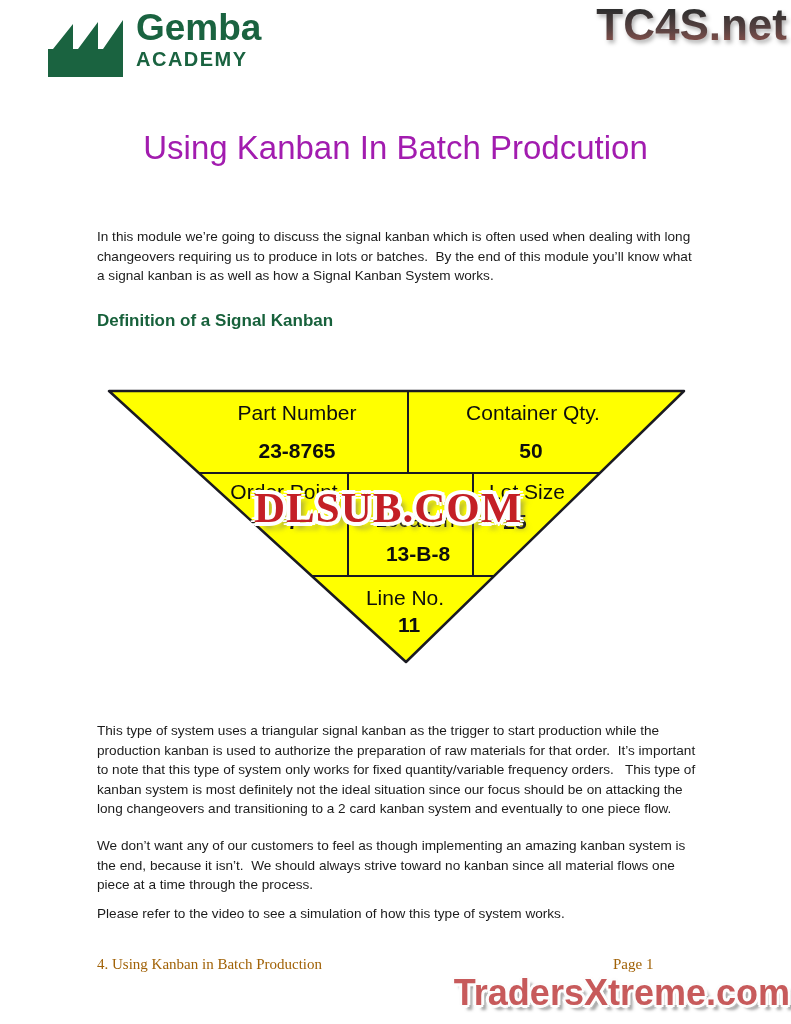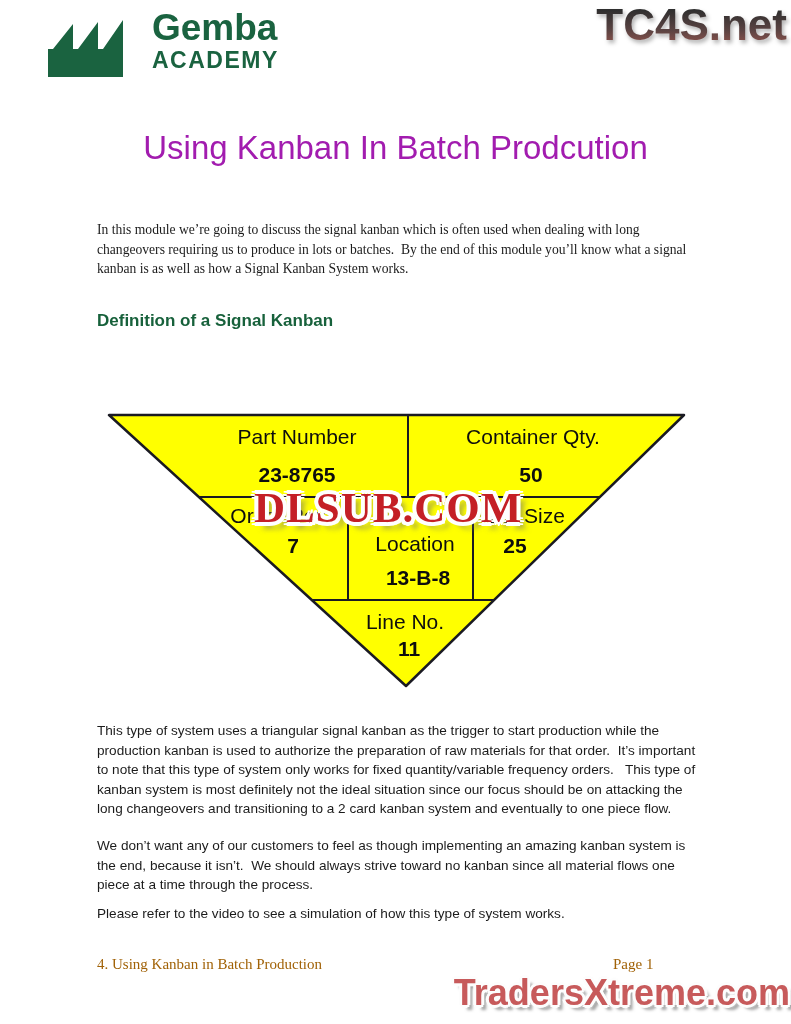--- a/index.html
+++ b/index.html
@@ -5,23 +5,23 @@
   * { margin:0; padding:0; box-sizing:border-box; }
   html,body { background:#ffffff; }
   .page {
     position:relative; width:791px; height:1024px; background:#ffffff;
     font-family:"Liberation Sans", sans-serif; overflow:hidden; margin:0 auto;
   }
 
   
   .logo { position:absolute; left:48px; top:9px; display:flex; align-items:flex-start; }
   .logo svg { display:block; }
-  .logo-text { margin-left:24px; color:#1A6340; line-height:1; }
+  .logo-text { margin-left:8px; color:#1A6340; line-height:1; }
   .logo-brand { font-size:37px; font-weight:bold; letter-spacing:0px; }
-  .logo-sub { font-size:23px; font-weight:bold; letter-spacing:1.5px; margin-top:3px; }
+  .logo-sub { font-size:20px; font-weight:bold; letter-spacing:1.5px; margin-top:3px; }
 
   .tc4s {
     position:absolute; top:0px; right:4px;
     font-size:44px; font-weight:bold; letter-spacing:0px;
     background:linear-gradient(#2f2f2f 20%, #5a4342 60%, #96554e 95%);
     -webkit-background-clip:text; background-clip:text; color:transparent;
     filter:drop-shadow(2px 3px 2px rgba(0,0,0,0.30));
   }
 
   
@@ -31,29 +31,29 @@
   }
   .h-green {
     position:absolute; left:97px; width:604px;
     font-size:17px; font-weight:bold; color:#17613B;
   }
   .para {
     position:absolute; left:97px; width:606px;
     font-size:13.6px; line-height:19.6px; color:#1b1b1b; white-space:pre-wrap;
   }
   #h-overview { top:194px; }
-  #p1 { top:220px;font-family:Liberation Serif, serif; }
+  #p1 { top:227px; }
   #h-definition { top:311px; }
   #p2 { top:349px; }
   #p3 { top:709px;margin-top:12px; }
   #p4 { top:836px; }
   #p5 { top:904px; }
 
   
-  .kanban { position:absolute; left:107px; top:413px; width:579px; height:275px; }
+  .kanban { position:absolute; left:107px; top:389px; width:579px; height:275px; }
   .kanban svg { position:absolute; left:0; top:0; }
   .ktext {
     position:absolute; transform:translateX(-50%);
     font-size:21px; color:#0e0e0e; white-space:nowrap;
   }
   .kval { font-weight:bold; }
   .k-part-l { left:190px; top:12px; }
   .k-part-v { left:190px; top:50px; }
   .k-cq-l  { left:426px; top:12px; }
   .k-cq-v  { left:424px; top:50px; }

